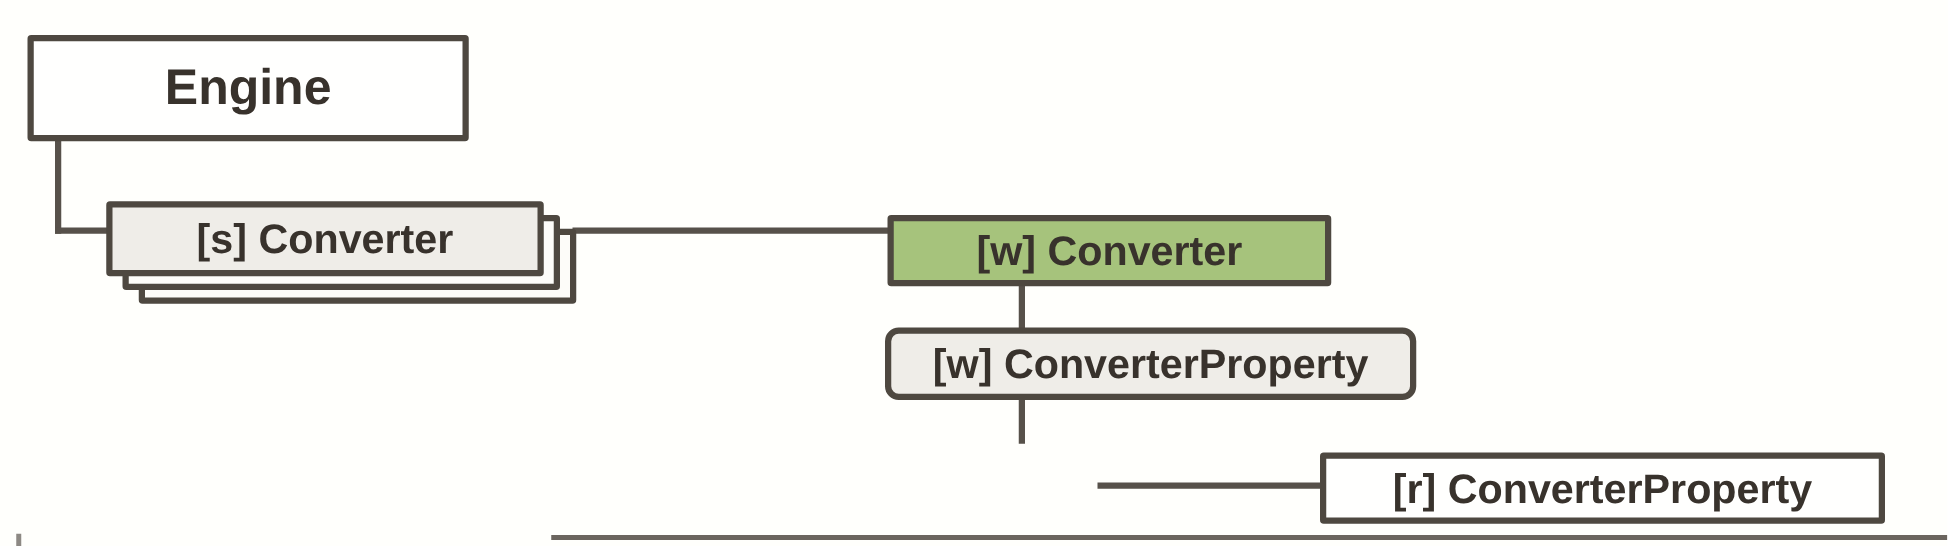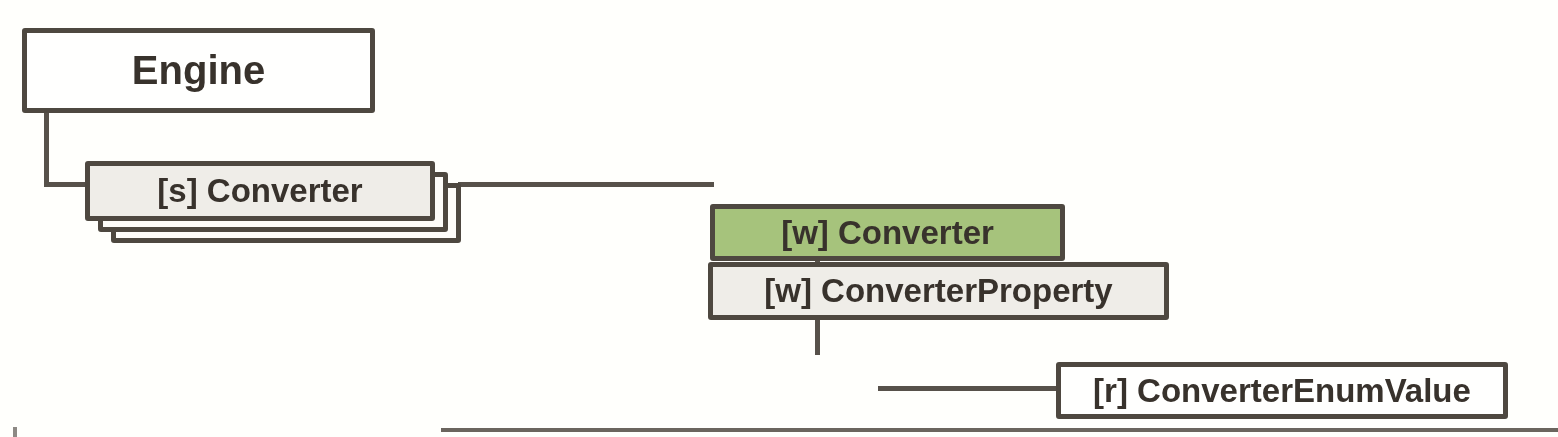--- a/index.html
+++ b/index.html
@@ -28,21 +28,21 @@
     justify-content: center;
     color: #38322c;
     font-weight: bold;
     font-size: 33px;
     white-space: nowrap;
     z-index: 3;
   }
   .node .lbl { position: relative; z-index: 3; }
 
   .node.white { background: #fffffe; }
-  .node.green { background: #a6c37c; margin-top: 32px; }
+  .node.green { background: #a6c37c; }
 
   
   .node.stacked { background: transparent; border: none; border-radius: 0; }
   .node.stacked .face {
     position: absolute;
     left: 0; top: 0; right: 0; bottom: 0;
     box-sizing: border-box;
     border: 5px solid #4e4840;
     border-radius: 3px;
     background: #efede8;
@@ -58,21 +58,21 @@
     border-radius: 3px;
     background: #fdfcf9;
   }
   .node.stacked::before { left: 13px; top: 11px; z-index: 1; }
   .node.stacked::after  { left: 26px; top: 22px; z-index: 0; }
 
   
   #n-engine              { left: 22px;   top: 28px;  width: 353px; height: 85px; font-size: 40px; }
   #n-converters          { left: 85px;   top: 161px; width: 350px; height: 60px; }
   #n-converter           { left: 710px;  top: 172px; width: 355px; height: 57px; }
-  #n-converter-property  { left: 708px;  top: 262px; width: 461px; height: 58px; }
+  #n-converter-property  { left: 708px;  top: 262px; width: 425px; height: 58px; border-radius: 11px; }
   #n-converter-enum-values { left: 453px; top: 352px; width: 404px; height: 55px; }
   #n-converter-enum-value  { left: 1056px; top: 362px; width: 452px; height: 57px; }
 
   
   .line {
     position: absolute;
     background: #57514a;
     z-index: 1;
   }
   #e1-v { left: 44px;  top: 112px; width: 5px;   height: 75px; }
@@ -122,19 +122,19 @@
   <div class="node green" id="n-converter">
     <span class="lbl">[w] Converter</span>
   </div>
 
   <div class="node" id="n-converter-property">
     <span class="lbl">[w] ConverterProperty</span>
   </div>
 
 
   <div class="node white" id="n-converter-enum-value">
-    <span class="lbl">[r] ConverterEnumValue</span>
+    <span class="lbl">[r] ConverterProperty</span>
   </div>
 
   <div class="bottom-rule"></div>
   <div class="left-tick"></div>
 
 </div>
 
 </body></html>

